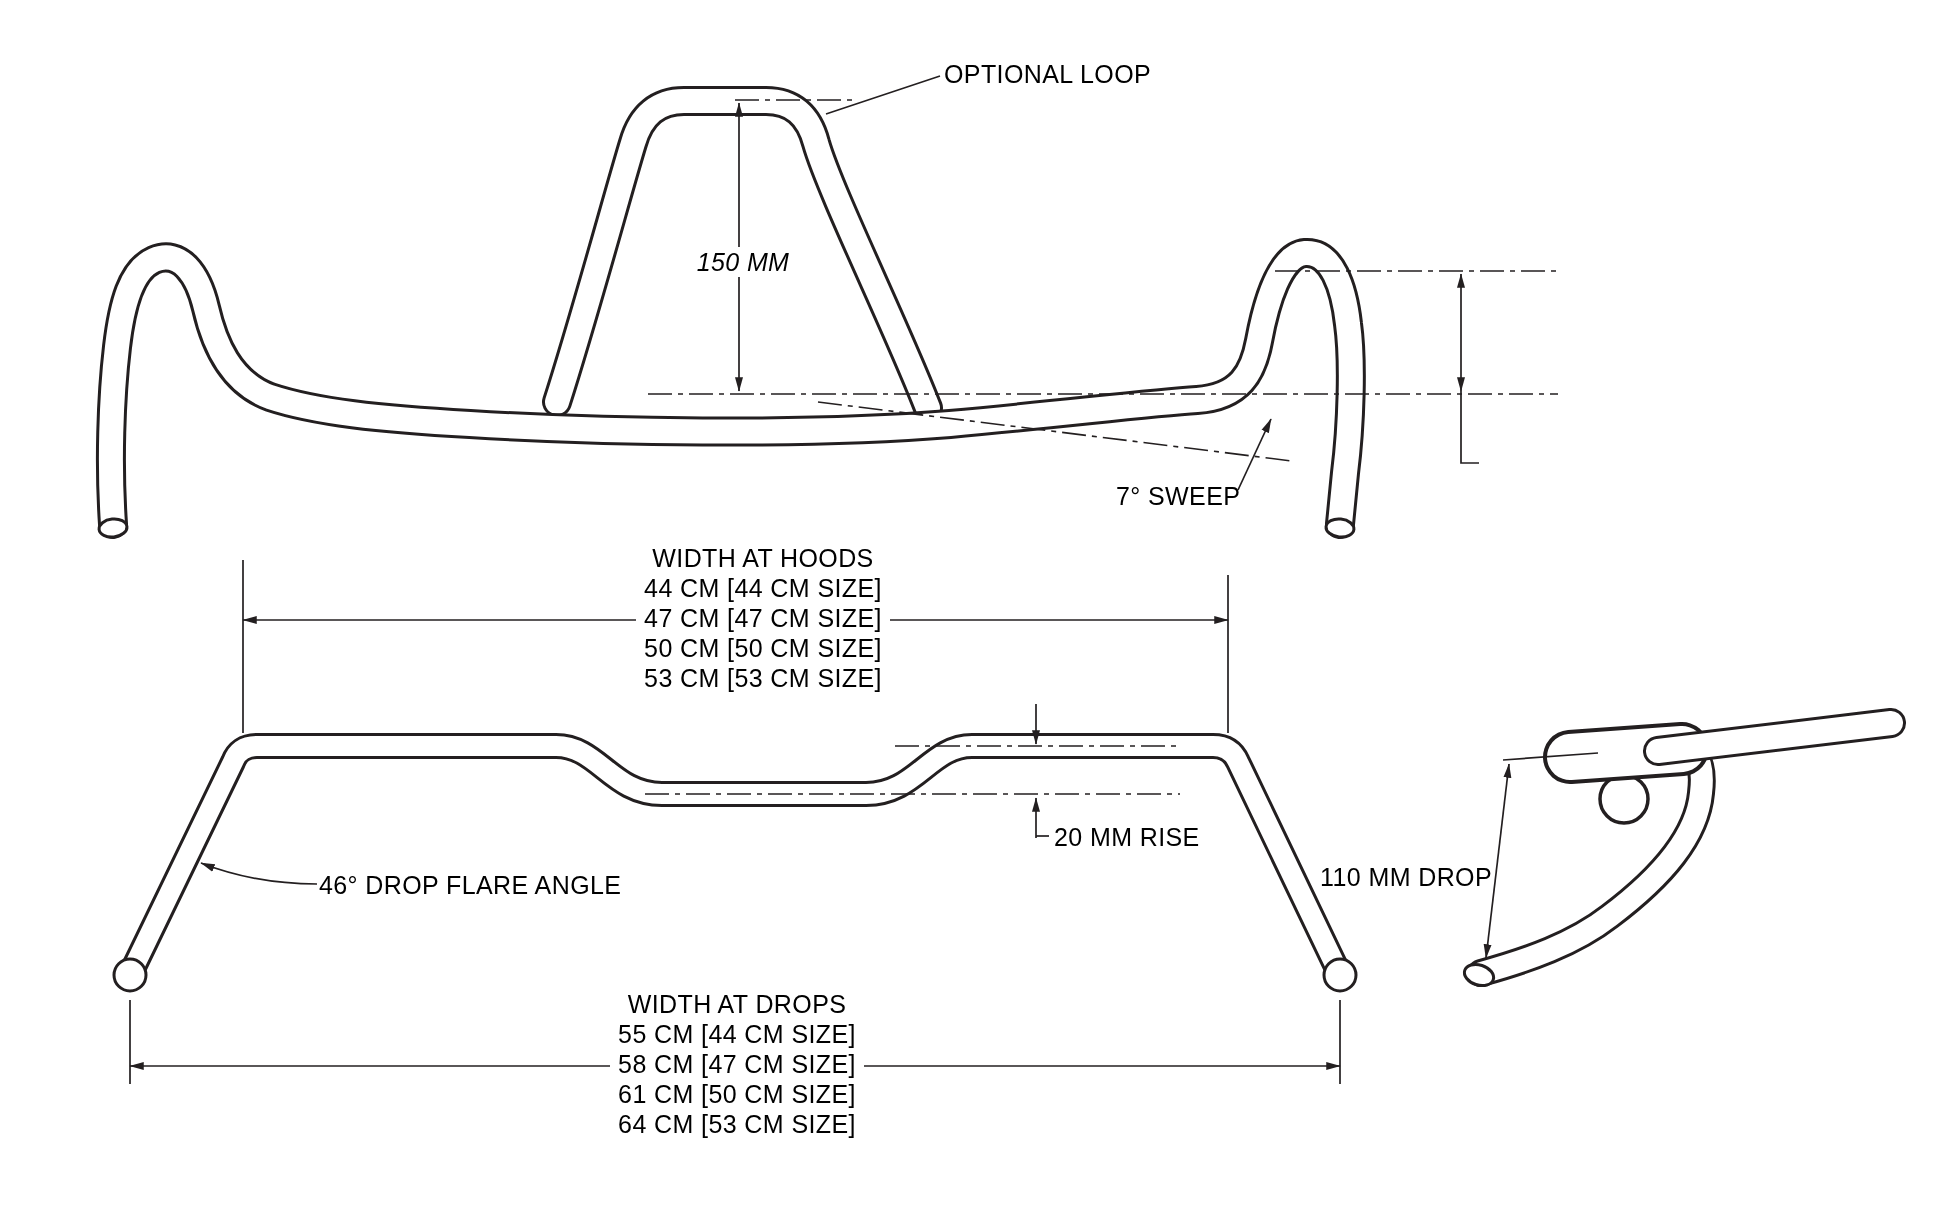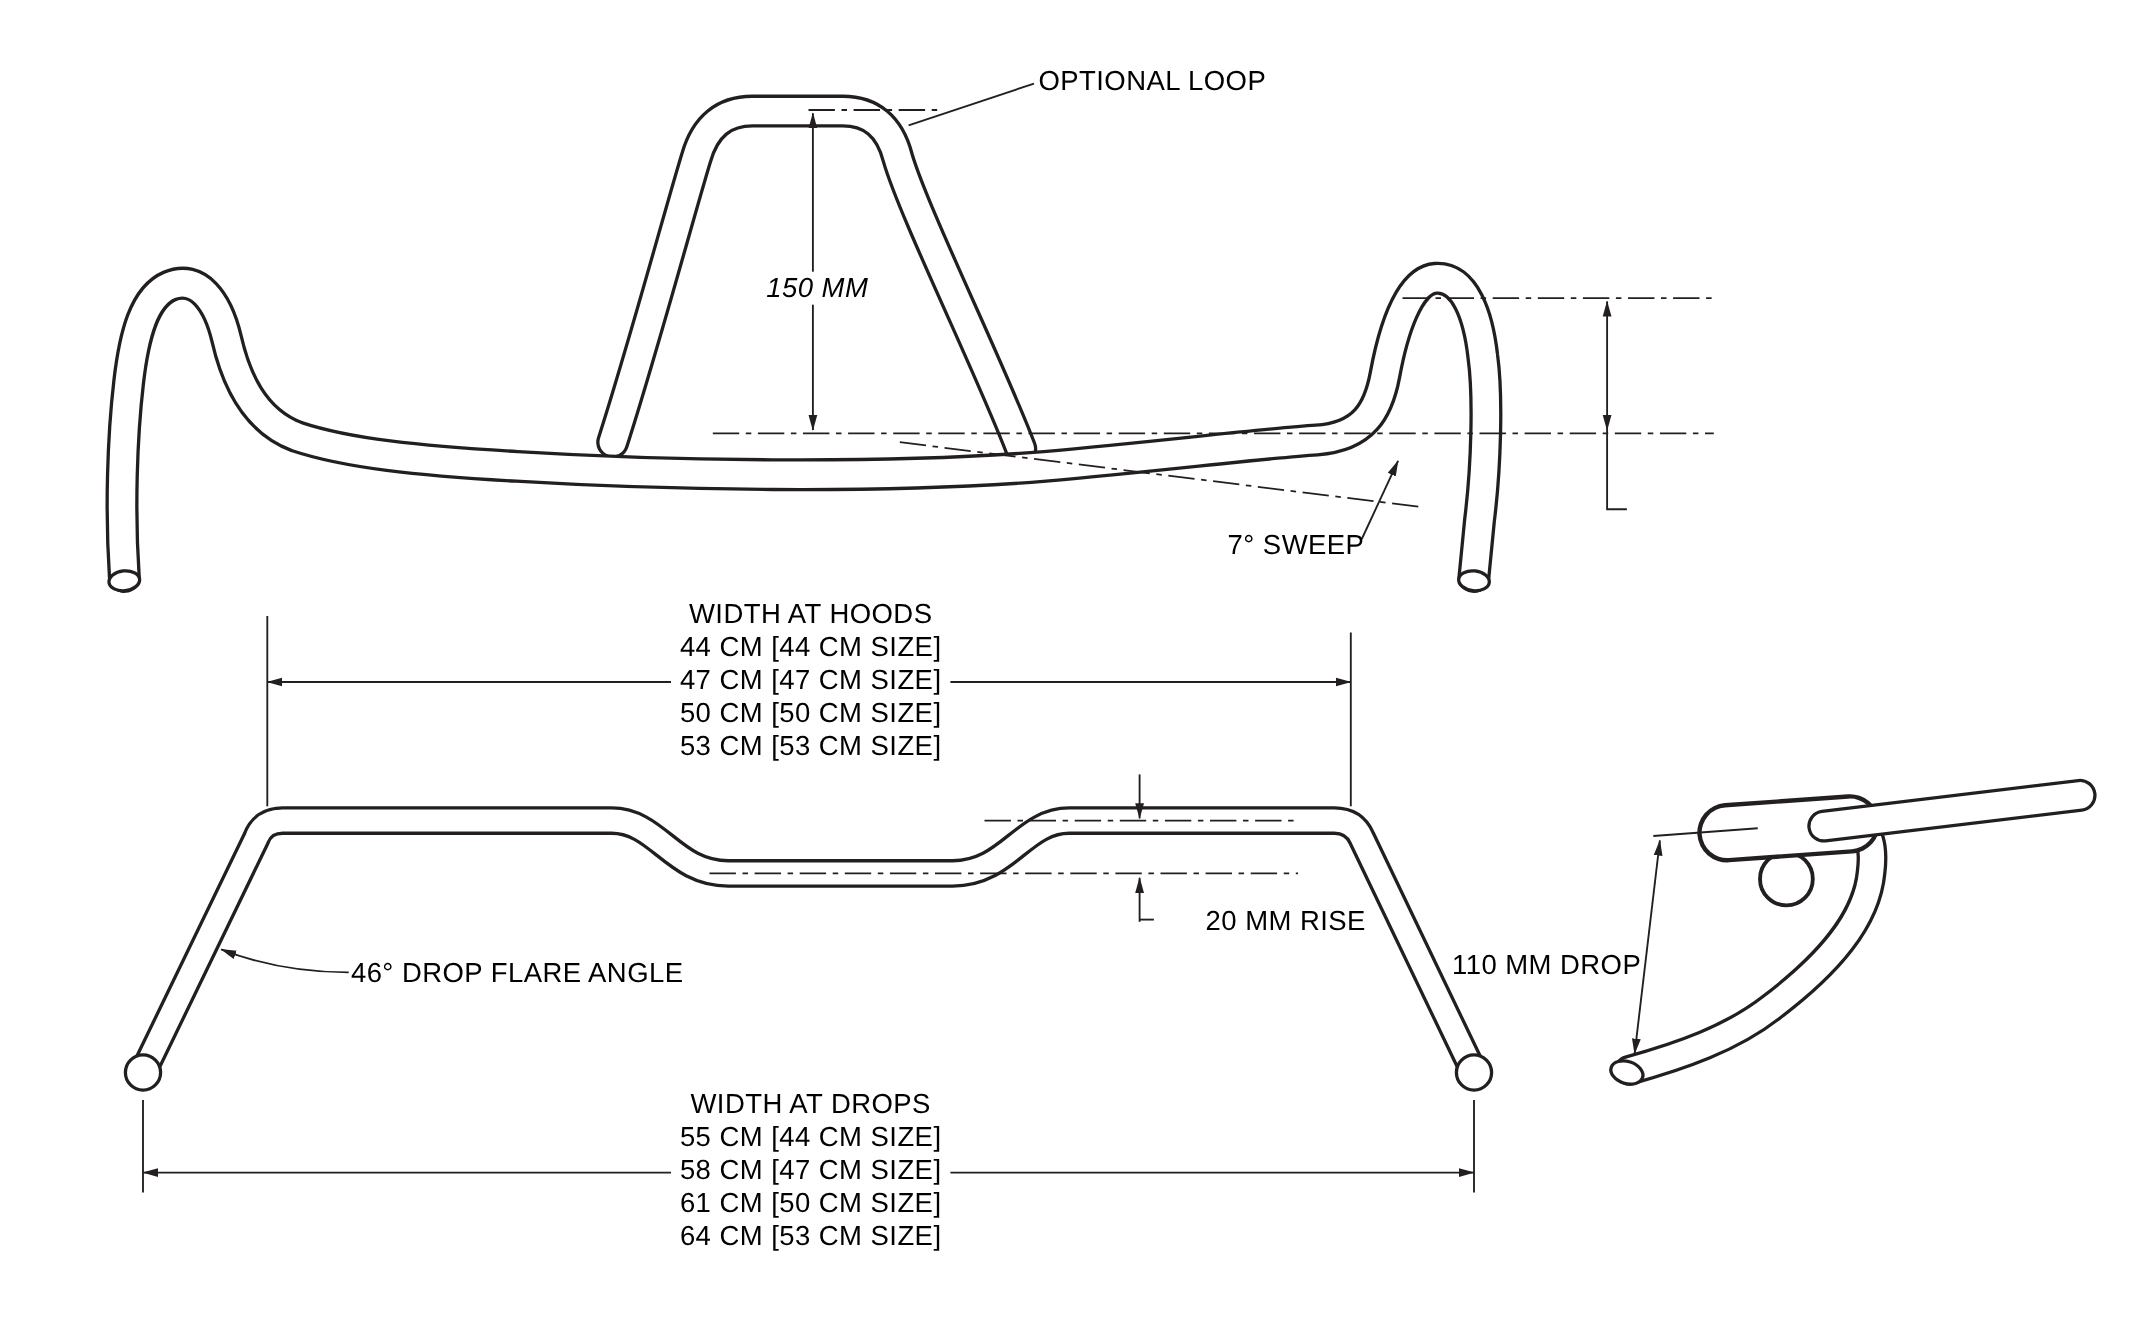--- a/index.html
+++ b/index.html
@@ -129,29 +129,29 @@
     </g>
   </svg>
 
   <div class="lbl" style="left:944px;top:59px;">OPTIONAL LOOP</div>
 
   <div class="lbl bg ctr" style="left:672px;top:247px;width:130px;">150 MM</div>
 
   <div class="lbl" style="left:1116px;top:481px;">7° SWEEP</div>
 
 
-  <div class="dimblock" style="left:462px;top:543px;width:550px;">
+  <div class="dimblock" style="left:488px;top:543px;width:550px;">
     <div class="row">WIDTH AT HOODS</div>
     <div class="row">44 CM [44 CM SIZE]</div>
     <div class="row">47 CM [47 CM SIZE]</div>
     <div class="row">50 CM [50 CM SIZE]</div>
     <div class="row">53 CM [53 CM SIZE]</div>
   </div>
 
-  <div class="lbl" style="left:1096px;top:822px;">20 MM RISE</div>
+  <div class="lbl" style="left:1054px;top:822px;">20 MM RISE</div>
 
   <div class="lbl" style="left:319px;top:870px;">46° DROP FLARE ANGLE</div>
 
   <div class="dimblock" style="left:462px;top:989px;width:550px;text-align:right;">
     <div class="row">WIDTH AT DROPS</div>
     <div class="row">55 CM [44 CM SIZE]</div>
     <div class="row">58 CM [47 CM SIZE]</div>
     <div class="row">61 CM [50 CM SIZE]</div>
     <div class="row">64 CM [53 CM SIZE]</div>
   </div>

